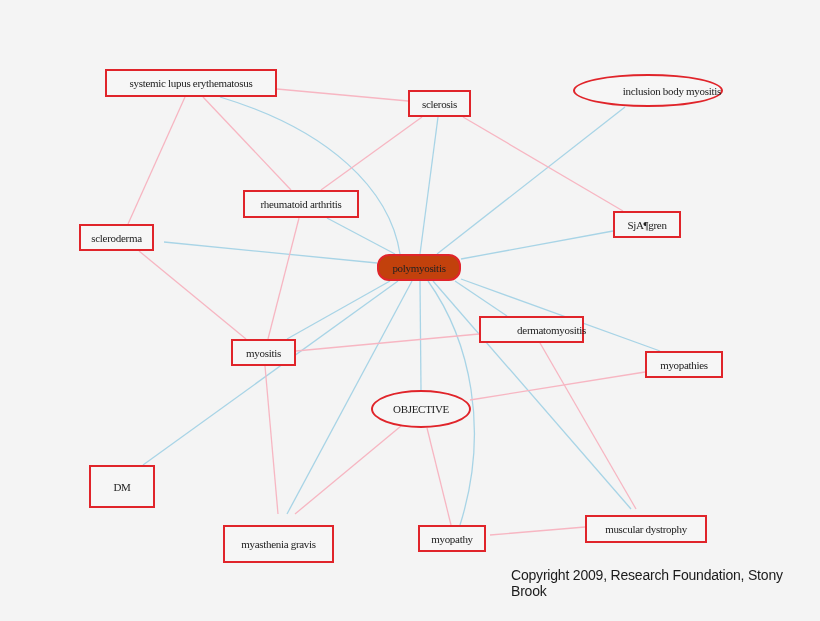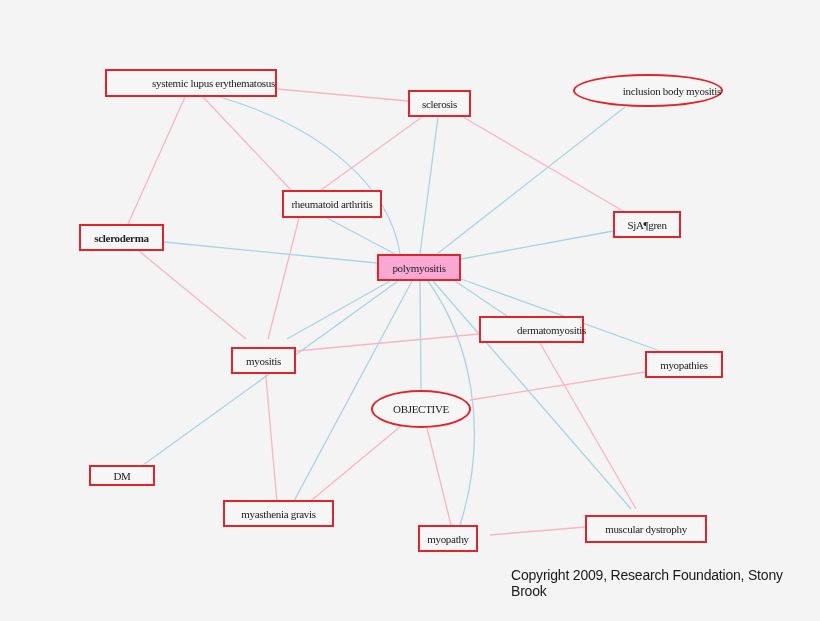--- a/index.html
+++ b/index.html
@@ -16,21 +16,21 @@
       box-sizing: border-box;
       border: 2px solid #e0242a;
       background: #f6f6f6;
       color: #222;
       font-size: 11px;
       letter-spacing: -0.3px;
       display: flex; align-items: center; justify-content: center;
       white-space: nowrap;
       font-family: "Liberation Serif", "DejaVu Serif", serif;
     }
-    .node.center { background: #f9a8d4; }
+    .node.center { background: #c2410c; border-radius: 12px; }
     .node.ellipse { border-radius: 50%; }
     .copyright {
       position: absolute; left: 511px; top: 567px;
       font-family: "Liberation Sans", "DejaVu Sans", sans-serif;
       font-weight: normal; font-size: 14px; color: #1a1a1a;
       letter-spacing: -0.2px;
     }
   </style>
 </head>
 <body>
@@ -60,60 +60,60 @@
     <path d="M296,351 L479,334" fill="none" stroke="#f7b6c2" stroke-width="1.3"></path>
     <path d="M265,366 L278,514" fill="none" stroke="#f7b6c2" stroke-width="1.3"></path>
     <path d="M470,400 L645,372" fill="none" stroke="#f7b6c2" stroke-width="1.3"></path>
     <path d="M401,426 L295,514" fill="none" stroke="#f7b6c2" stroke-width="1.3"></path>
     <path d="M427,428 L451,525" fill="none" stroke="#f7b6c2" stroke-width="1.3"></path>
     <path d="M540,343 L636,509" fill="none" stroke="#f7b6c2" stroke-width="1.3"></path>
     <path d="M490,535 L585,527" fill="none" stroke="#f7b6c2" stroke-width="1.3"></path>
   </svg>
 
 <div id="nodes">
-    <div class="node" style="left: 105px; top: 69px; width: 172px; height: 28px; justify-content: flex-end;">
+    <div class="node" style="left: 105px; top: 69px; width: 172px; height: 28px;">
       <span>systemic lupus erythematosus</span>
     </div>
     <div class="node" style="left: 408px; top: 90px; width: 63px; height: 27px;">
       <span>sclerosis</span>
     </div>
     <div class="node ellipse" style="left: 573px; top: 74px; width: 150px; height: 33px; justify-content: flex-end;">
       <span>inclusion body myositis</span>
     </div>
-    <div class="node" style="left: 243px; top: 190px; width: 100px; height: 28px; margin-left: 39px;">
+    <div class="node" style="left: 243px; top: 190px; width: 116px; height: 28px;">
       <span>rheumatoid arthritis</span>
     </div>
     <div class="node" style="left: 613px; top: 211px; width: 68px; height: 27px;">
       <span>SjA¶gren</span>
     </div>
-    <div class="node" style="left: 79px; top: 224px; width: 85px; height: 27px; font-weight: bold;">
+    <div class="node" style="left: 79px; top: 224px; width: 75px; height: 27px;">
       <span>scleroderma</span>
     </div>
     <div class="node center" style="left: 377px; top: 254px; width: 84px; height: 27px;">
       <span>polymyositis</span>
     </div>
     <div class="node" style="left: 479px; top: 316px; width: 105px; height: 27px; padding-left: 40px;">
       <span>dermatomyositis</span>
     </div>
-    <div class="node" style="left: 231px; top: 339px; width: 65px; height: 27px; margin-top: 8px;">
+    <div class="node" style="left: 231px; top: 339px; width: 65px; height: 27px;">
       <span>myositis</span>
     </div>
     <div class="node" style="left: 645px; top: 351px; width: 78px; height: 27px;">
       <span>myopathies</span>
     </div>
     <div class="node ellipse" style="left: 371px; top: 390px; width: 100px; height: 38px;">
       <span>OBJECTIVE</span>
     </div>
-    <div class="node" style="left: 89px; top: 465px; width: 66px; height: 21px;">
+    <div class="node" style="left: 89px; top: 465px; width: 66px; height: 43px;">
       <span>DM</span>
     </div>
-    <div class="node" style="left: 223px; top: 500px; width: 111px; height: 27px;">
+    <div class="node" style="left: 223px; top: 525px; width: 111px; height: 38px;">
       <span>myasthenia gravis</span>
     </div>
     <div class="node" style="left: 585px; top: 509px; width: 122px; height: 28px; margin-top: 6px;">
       <span>muscular dystrophy</span>
     </div>
-    <div class="node" style="left: 418px; top: 525px; width: 60px; height: 27px;">
+    <div class="node" style="left: 418px; top: 525px; width: 68px; height: 27px;">
       <span>myopathy</span>
     </div>
   </div>
 
 <div class="copyright">Copyright 2009, Research Foundation, Stony Brook</div>
 
 </body></html>

